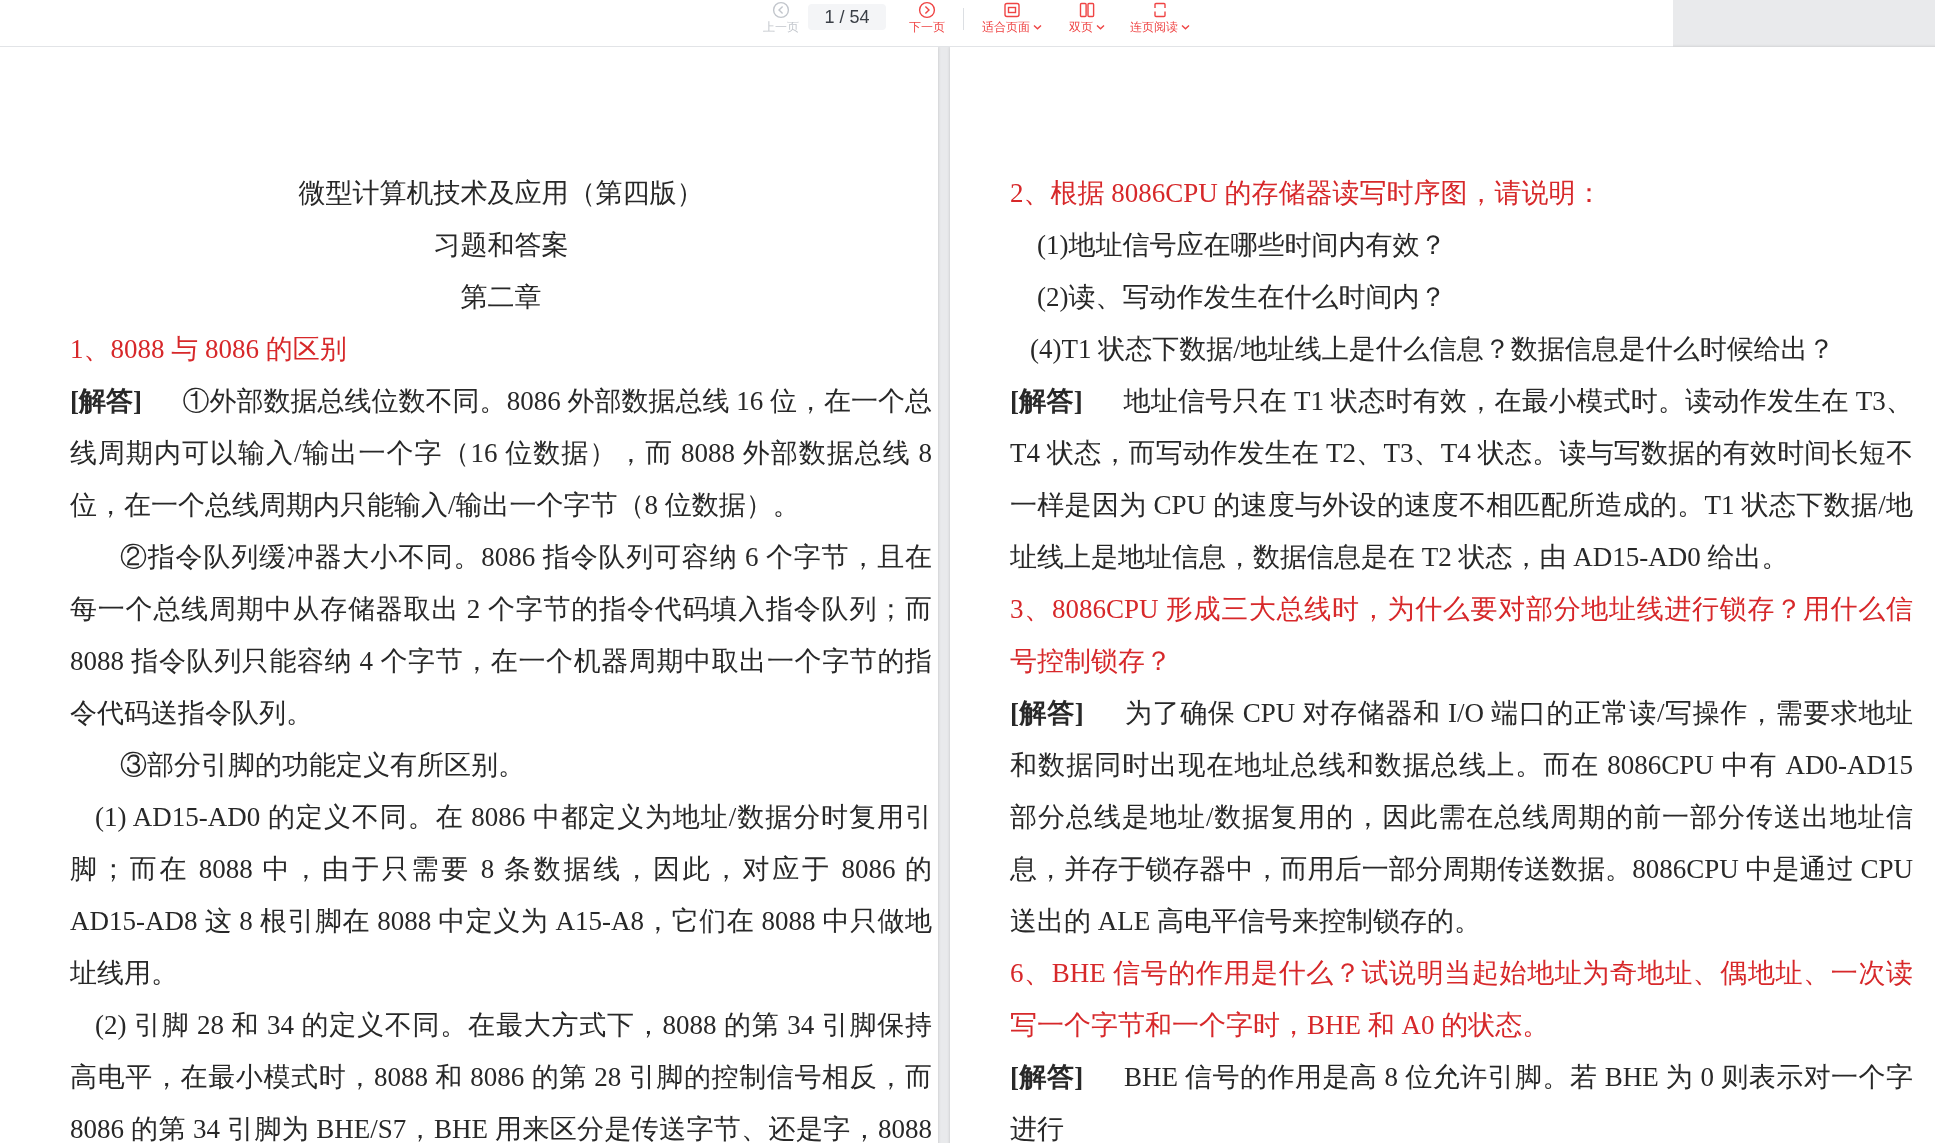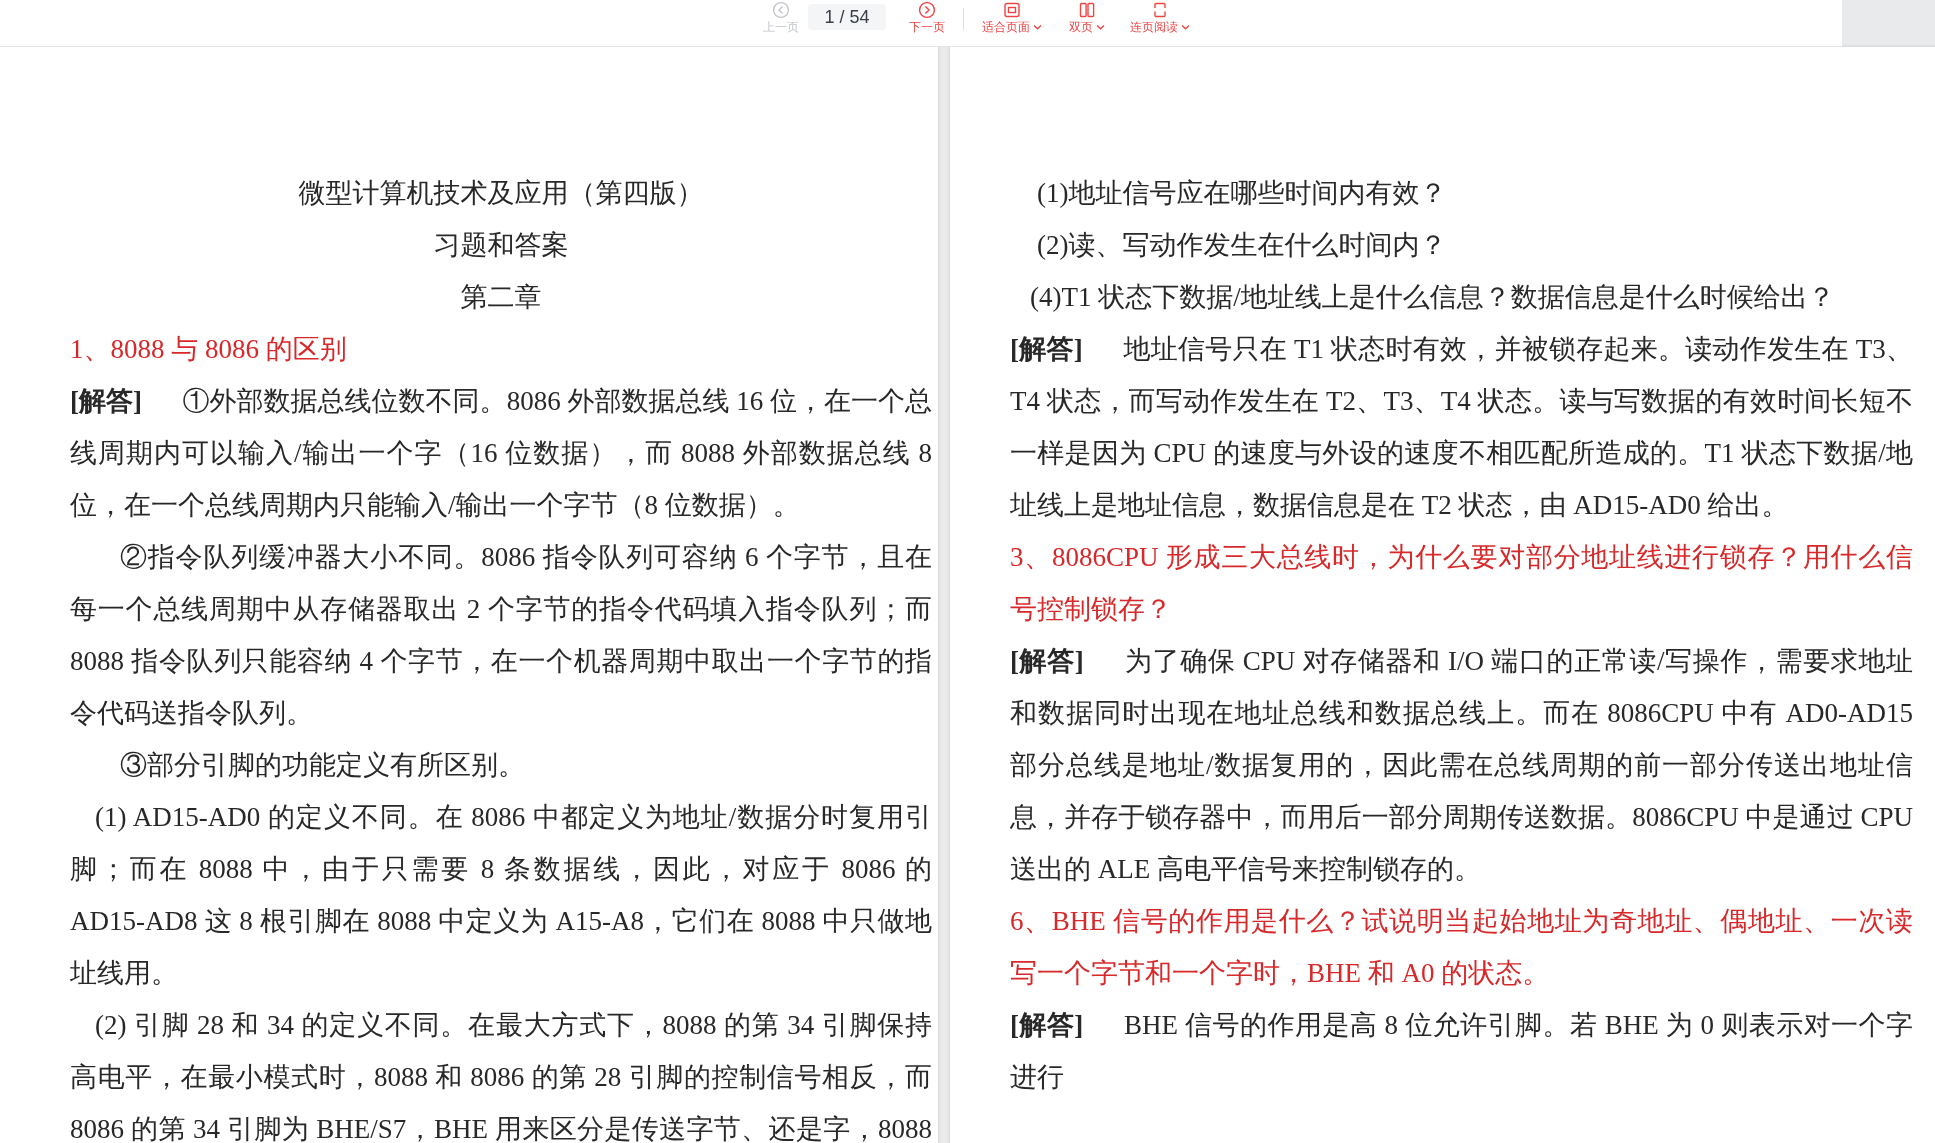--- a/index.html
+++ b/index.html
@@ -2,21 +2,21 @@
 <html style="--red: #d7282a;"><head>
 <meta charset="utf-8">
 <style>
   html,body{margin:0;padding:0;}
   body{
     width:1935px;height:1143px;overflow:hidden;position:relative;
     font-family:"Liberation Sans",sans-serif;background:#e9eaec;
   }
   
   .toolbar{
-    position:absolute;left:0;top:0;width:1842px;height:46px;
+    position:absolute;left:0;top:0;width:1673px;height:46px;
     background:#ffffff;border-bottom:1px solid #e2e4e7;z-index:5;
   }
   .tb-btn{
     position:absolute;top:1px;display:flex;flex-direction:column;align-items:center;
     color:#ef4444;font-size:12px;line-height:14px;cursor:pointer;user-select:none;
   }
   .tb-btn .ic{height:18px;display:flex;align-items:center;justify-content:center;}
   .tb-btn svg{stroke:currentColor;fill:none;stroke-width:1.4;}
   .tb-btn .lbl{display:flex;align-items:center;gap:3px;margin-top:1px;white-space:nowrap;}
   .tb-btn.disabled{color:#c2c6cc;}
@@ -138,23 +138,24 @@
         <div class="blk heading">1、8088 与 8086 的区别</div>
         <div class="blk answer"><span class="ans-label">[解答]</span><span>①外部数据总线位数不同。8086 外部数据总线 16 位，在一个总线周期内可以输入/输出一个字（16 位数据），而 8088 外部数据总线 8 位，在一个总线周期内只能输入/输出一个字节（8 位数据）。</span></div>
         <div class="blk para ind-lg">②指令队列缓冲器大小不同。8086 指令队列可容纳 6 个字节，且在每一个总线周期中从存储器取出 2 个字节的指令代码填入指令队列；而 8088 指令队列只能容纳 4 个字节，在一个机器周期中取出一个字节的指令代码送指令队列。</div>
         <div class="blk para ind-lg">③部分引脚的功能定义有所区别。</div>
         <div class="blk para ind-sm">(1) AD15-AD0 的定义不同。在 8086 中都定义为地址/数据分时复用引脚；而在 8088 中，由于只需要 8 条数据线，因此，对应于 8086 的 AD15-AD8 这 8 根引脚在 8088 中定义为 A15-A8，它们在 8088 中只做地址线用。</div>
         <div class="blk para ind-sm">(2) 引脚 28 和 34 的定义不同。在最大方式下，8088 的第 34 引脚保持高电平，在最小模式时，8088 和 8086 的第 28 引脚的控制信号相反，而 8086 的第 34 引脚为 BHE/S7，BHE 用来区分是传送字节、还是字，8088 的第 34 引脚为 SS0，用来指出状态信息，不能复用。</div>
       </div>
   </div>
   <div class="page page-right">
     <div id="right-blocks">
+        <div class="blk heading">2、根据 8086CPU 的存储器读写时序图，请说明：</div>
         <div class="blk sub">(1)地址信号应在哪些时间内有效？</div>
         <div class="blk sub">(2)读、写动作发生在什么时间内？</div>
         <div class="blk sub sub-small">(4)T1 状态下数据/地址线上是什么信息？数据信息是什么时候给出？</div>
-        <div class="blk answer"><span class="ans-label">[解答]</span><span>地址信号只在 T1 状态时有效，并被锁存起来。读动作发生在 T3、T4 状态，而写动作发生在 T2、T3、T4 状态。读与写数据的有效时间长短不一样是因为 CPU 的速度与外设的速度不相匹配所造成的。T1 状态下数据/地址线上是地址信息，数据信息是在 T2 状态，由 AD15-AD0 给出。</span></div>
+        <div class="blk answer"><span class="ans-label">[解答]</span><span>地址信号只在 T1 状态时有效，在最小模式时。读动作发生在 T3、T4 状态，而写动作发生在 T2、T3、T4 状态。读与写数据的有效时间长短不一样是因为 CPU 的速度与外设的速度不相匹配所造成的。T1 状态下数据/地址线上是地址信息，数据信息是在 T2 状态，由 AD15-AD0 给出。</span></div>
         <div class="blk heading">3、8086CPU 形成三大总线时，为什么要对部分地址线进行锁存？用什么信号控制锁存？</div>
         <div class="blk answer"><span class="ans-label">[解答]</span><span>为了确保 CPU 对存储器和 I/O 端口的正常读/写操作，需要求地址和数据同时出现在地址总线和数据总线上。而在 8086CPU 中有 AD0-AD15 部分总线是地址/数据复用的，因此需在总线周期的前一部分传送出地址信息，并存于锁存器中，而用后一部分周期传送数据。8086CPU 中是通过 CPU 送出的 ALE 高电平信号来控制锁存的。</span></div>
         <div class="blk heading">6、BHE 信号的作用是什么？试说明当起始地址为奇地址、偶地址、一次读写一个字节和一个字时，BHE 和 A0 的状态。</div>
         <div class="blk answer"><span class="ans-label">[解答]</span><span>BHE 信号的作用是高 8 位允许引脚。若 BHE 为 0 则表示对一个字进行</span></div>
       </div>
   </div>
 </div>
 
 </body></html>

